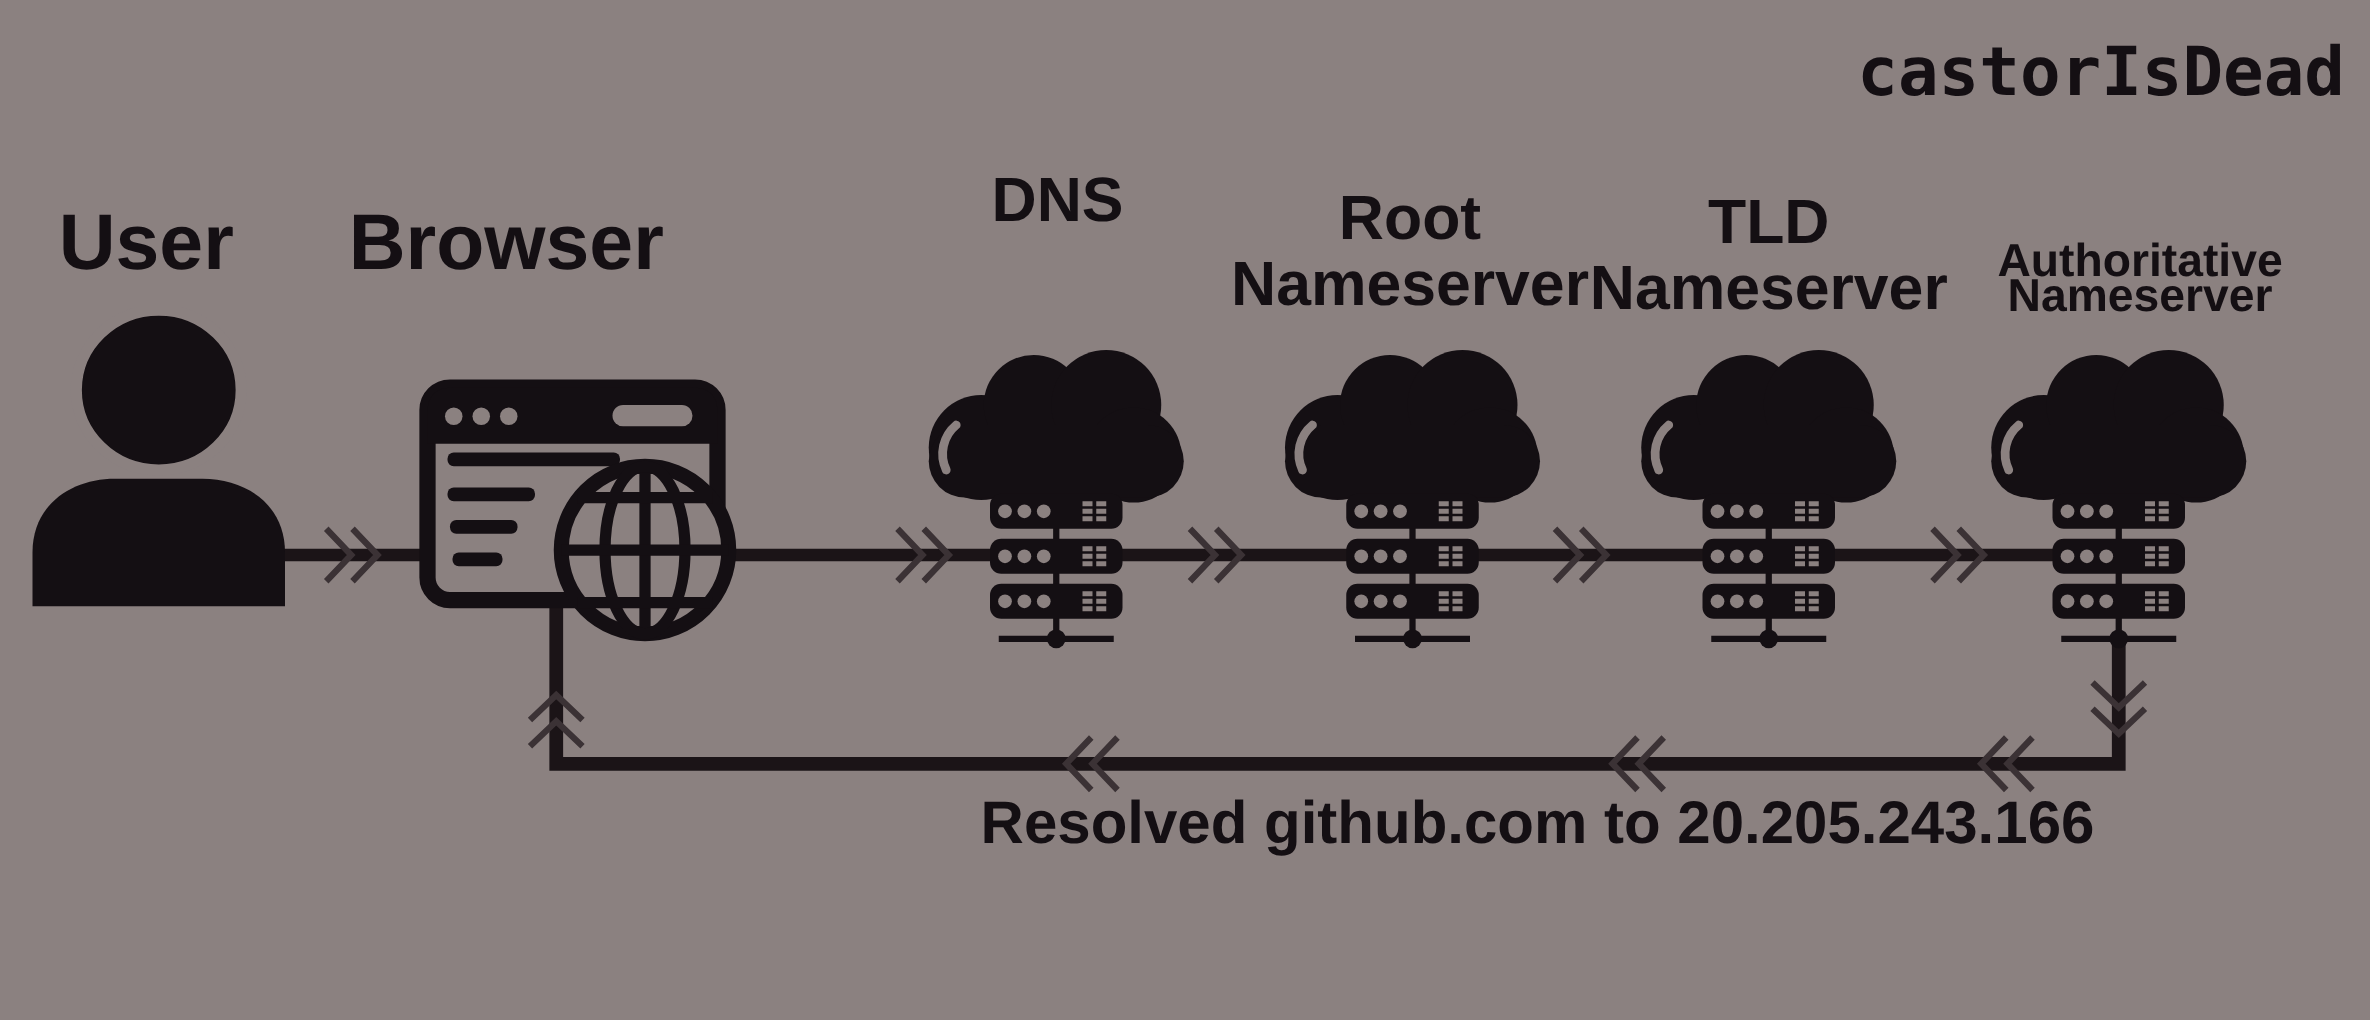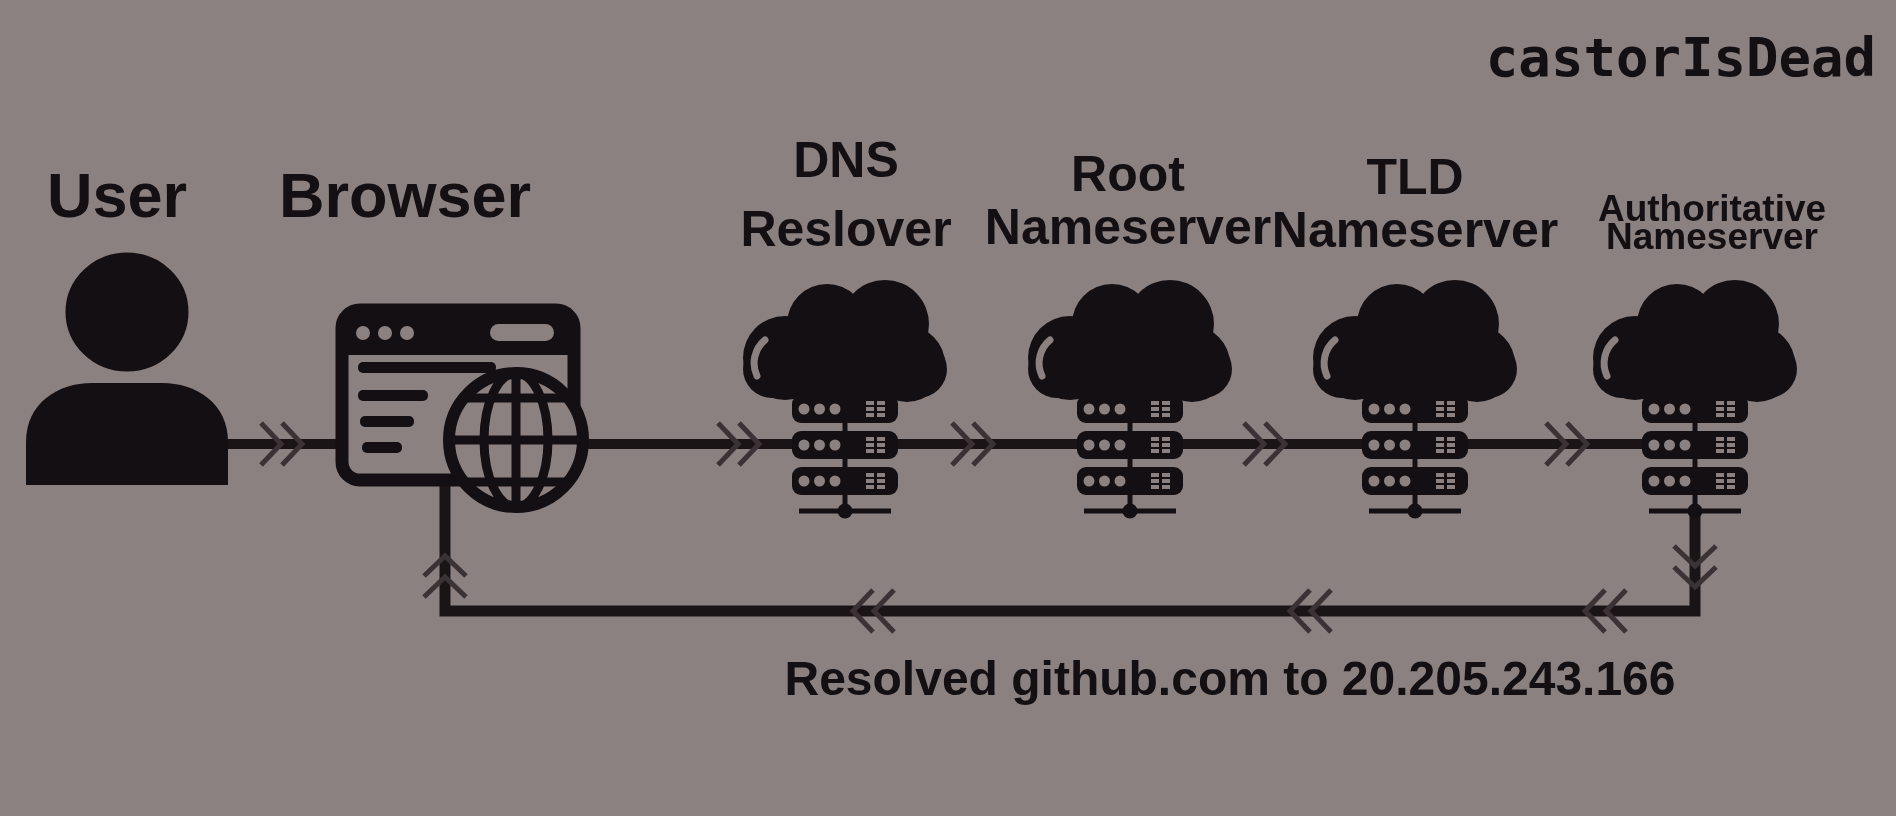--- a/index.html
+++ b/index.html
@@ -185,28 +185,27 @@
       <use href="#cloud-server"></use>
     </svg>
   <svg class="icon" style="left:1585px;top:278px" width="220" height="246" viewBox="0 0 220 246">
       <use href="#cloud-server"></use>
     </svg>
 
   <div class="lbl lbl-xl" style="left:405px;top:195px">Browser</div>
   <div class="lbl lbl-xl" style="left:117px;top:195px">User</div>
 
   <div class="lbl lbl-lg" style="left:846px;top:160px">DNS</div>
-  <div class="lbl lbl-lg" style="left:846px;top:229px">Reslover</div>
 
   <div class="lbl lbl-lg" style="left:1128px;top:174px">Root</div>
   <div class="lbl lbl-lg" style="left:1128px;top:227px">Nameserver</div>
 
   <div class="lbl lbl-lg" style="left:1415px;top:177px">TLD</div>
   <div class="lbl lbl-lg" style="left:1415px;top:230px">Nameserver</div>
 
   <div class="lbl lbl-sm" style="left:1712px;top:208px">Authoritative</div>
   <div class="lbl lbl-sm" style="left:1712px;top:236px">Nameserver</div>
 
-  <div class="lbl caption" style="left:1230px;top:679px">Resolved github.com to 20.205.243.166</div>
+  <div class="lbl caption" style="left:1230px;top:659px">Resolved github.com to 20.205.243.166</div>
 
   <div class="mono wm-top">castorIsDead</div>
 
 </div>
 
 </body></html>

